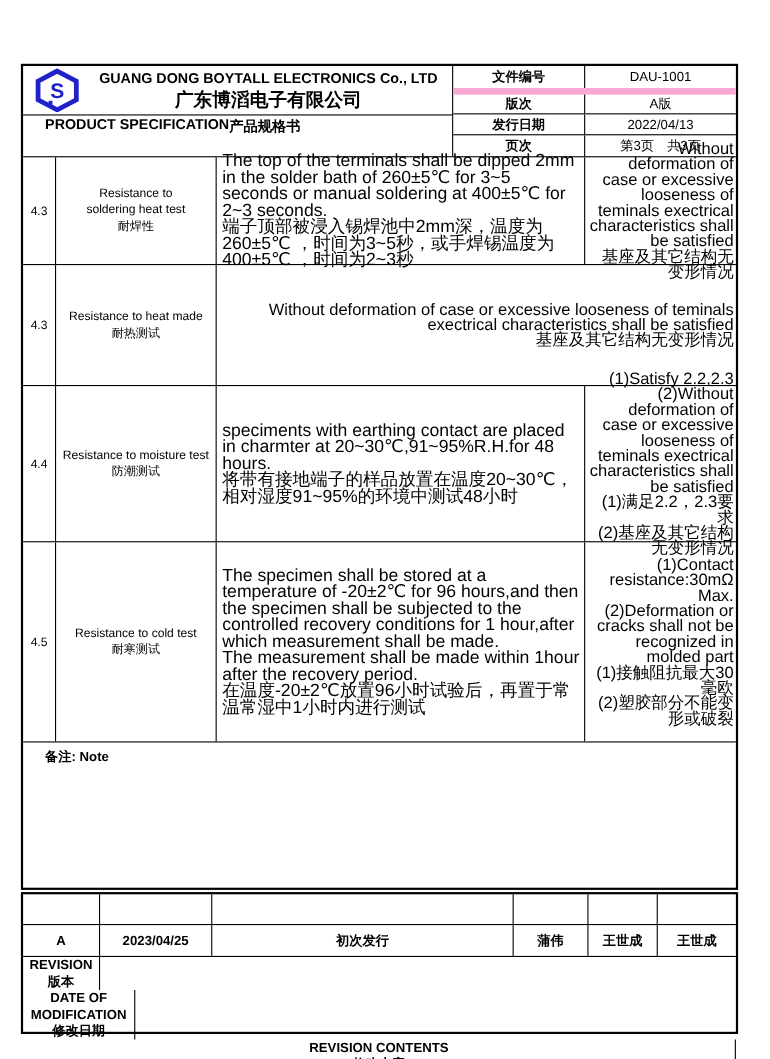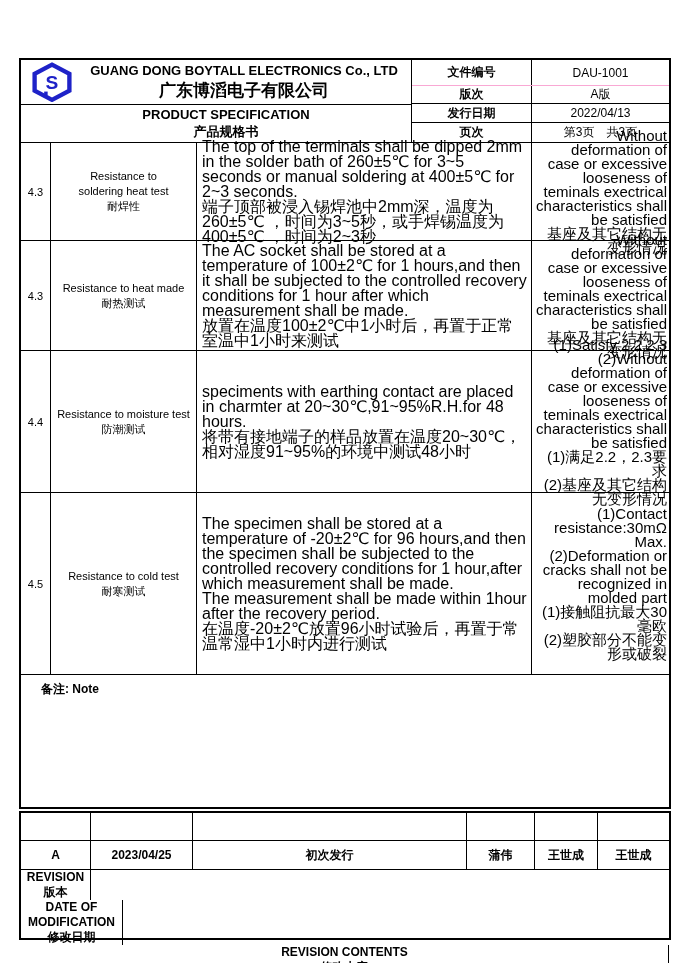--- a/index.html
+++ b/index.html
@@ -22,27 +22,27 @@
   .hdr { display: flex; height: 83px; border-bottom: 1px solid #000; }
   .hdr-left { width: 390px; display: flex; flex-direction: column; }
   .company-row {
     height: 45px; border-bottom: 1px solid #000;
     display: flex; align-items: center; padding-left: 10px;
   }
   .logo { width: 42px; height: 40px; flex: 0 0 auto; margin-right: 4px; }
   .company-names { flex: 1; text-align: center; }
   .company-en { font-size: 13px; font-weight: bold; letter-spacing: 0; }
   .company-cn { font-size: 17px; font-weight: bold; margin-top: 1px; }
-  .title-row { flex: 1; display: flex; flex-direction: column; justify-content: center; text-align: center; padding-left: 20px; }
+  .title-row { flex: 1; display: flex; flex-direction: row; text-align: center; padding-left: 20px; }
   .title-en { font-size: 13px; font-weight: bold; }
   .title-cn { font-size: 13px; font-weight: bold; margin-top: 1px; }
 
   .hdr-right { flex: 1; border-left: 1px solid #000; display: flex; flex-direction: column; }
   .hfield { display: flex; }
-  .hfield.f0 { height: 26px; border-bottom: 1px solid #f9a8d4; }
+  .hfield.f0 { height: 26px; border-bottom: 6px solid #f9a8d4; }
   .hfield.f1 { height: 18px; border-bottom: 1px solid #000; }
   .hfield.f2 { height: 19px; border-bottom: 1px solid #000; }
   .hfield.f3 { height: 19px; }
   .hlabel {
     width: 120px; border-right: 1px solid #000;
     display: flex; align-items: center; justify-content: center;
     font-size: 12px; font-weight: bold;
   }
   .hvalue {
     flex: 1; display: flex; align-items: center; justify-content: center;
@@ -157,22 +157,20 @@
 耐焊性</div>
       <div class="c-desc">The top of the terminals shall be dipped 2mm in the solder bath of 260±5℃ for 3~5 seconds or manual soldering at 400±5℃ for 2~3 seconds.
 端子顶部被浸入锡焊池中2mm深，温度为260±5℃ ，时间为3~5秒，或手焊锡温度为400±5℃ ，时间为2~3秒</div>
       <div class="c-crit">Without deformation of case or excessive looseness of teminals exectrical characteristics shall be satisfied
 基座及其它结构无变形情况</div>
     </div>
     <div class="trow r1">
       <div class="c-no">4.3</div>
       <div class="c-name">Resistance to heat made
 耐热测试</div>
-      <div class="c-desc">The AC socket shall be stored at a temperature of 100±2℃ for 1 hours,and then it shall be subjected to the controlled recovery conditions for 1 hour after which measurement shall be made.
-放置在温度100±2℃中1小时后，再置于正常室温中1小时来测试</div>
       <div class="c-crit">Without deformation of case or excessive looseness of teminals exectrical characteristics shall be satisfied
 基座及其它结构无变形情况</div>
     </div>
     <div class="trow r2">
       <div class="c-no">4.4</div>
       <div class="c-name">Resistance to moisture test
 防潮测试</div>
       <div class="c-desc">speciments with earthing contact are placed in charmter at 20~30℃,91~95%R.H.for 48 hours.
 将带有接地端子的样品放置在温度20~30℃，相对湿度91~95%的环境中测试48小时</div>
       <div class="c-crit">(1)Satisfy 2.2,2.3

